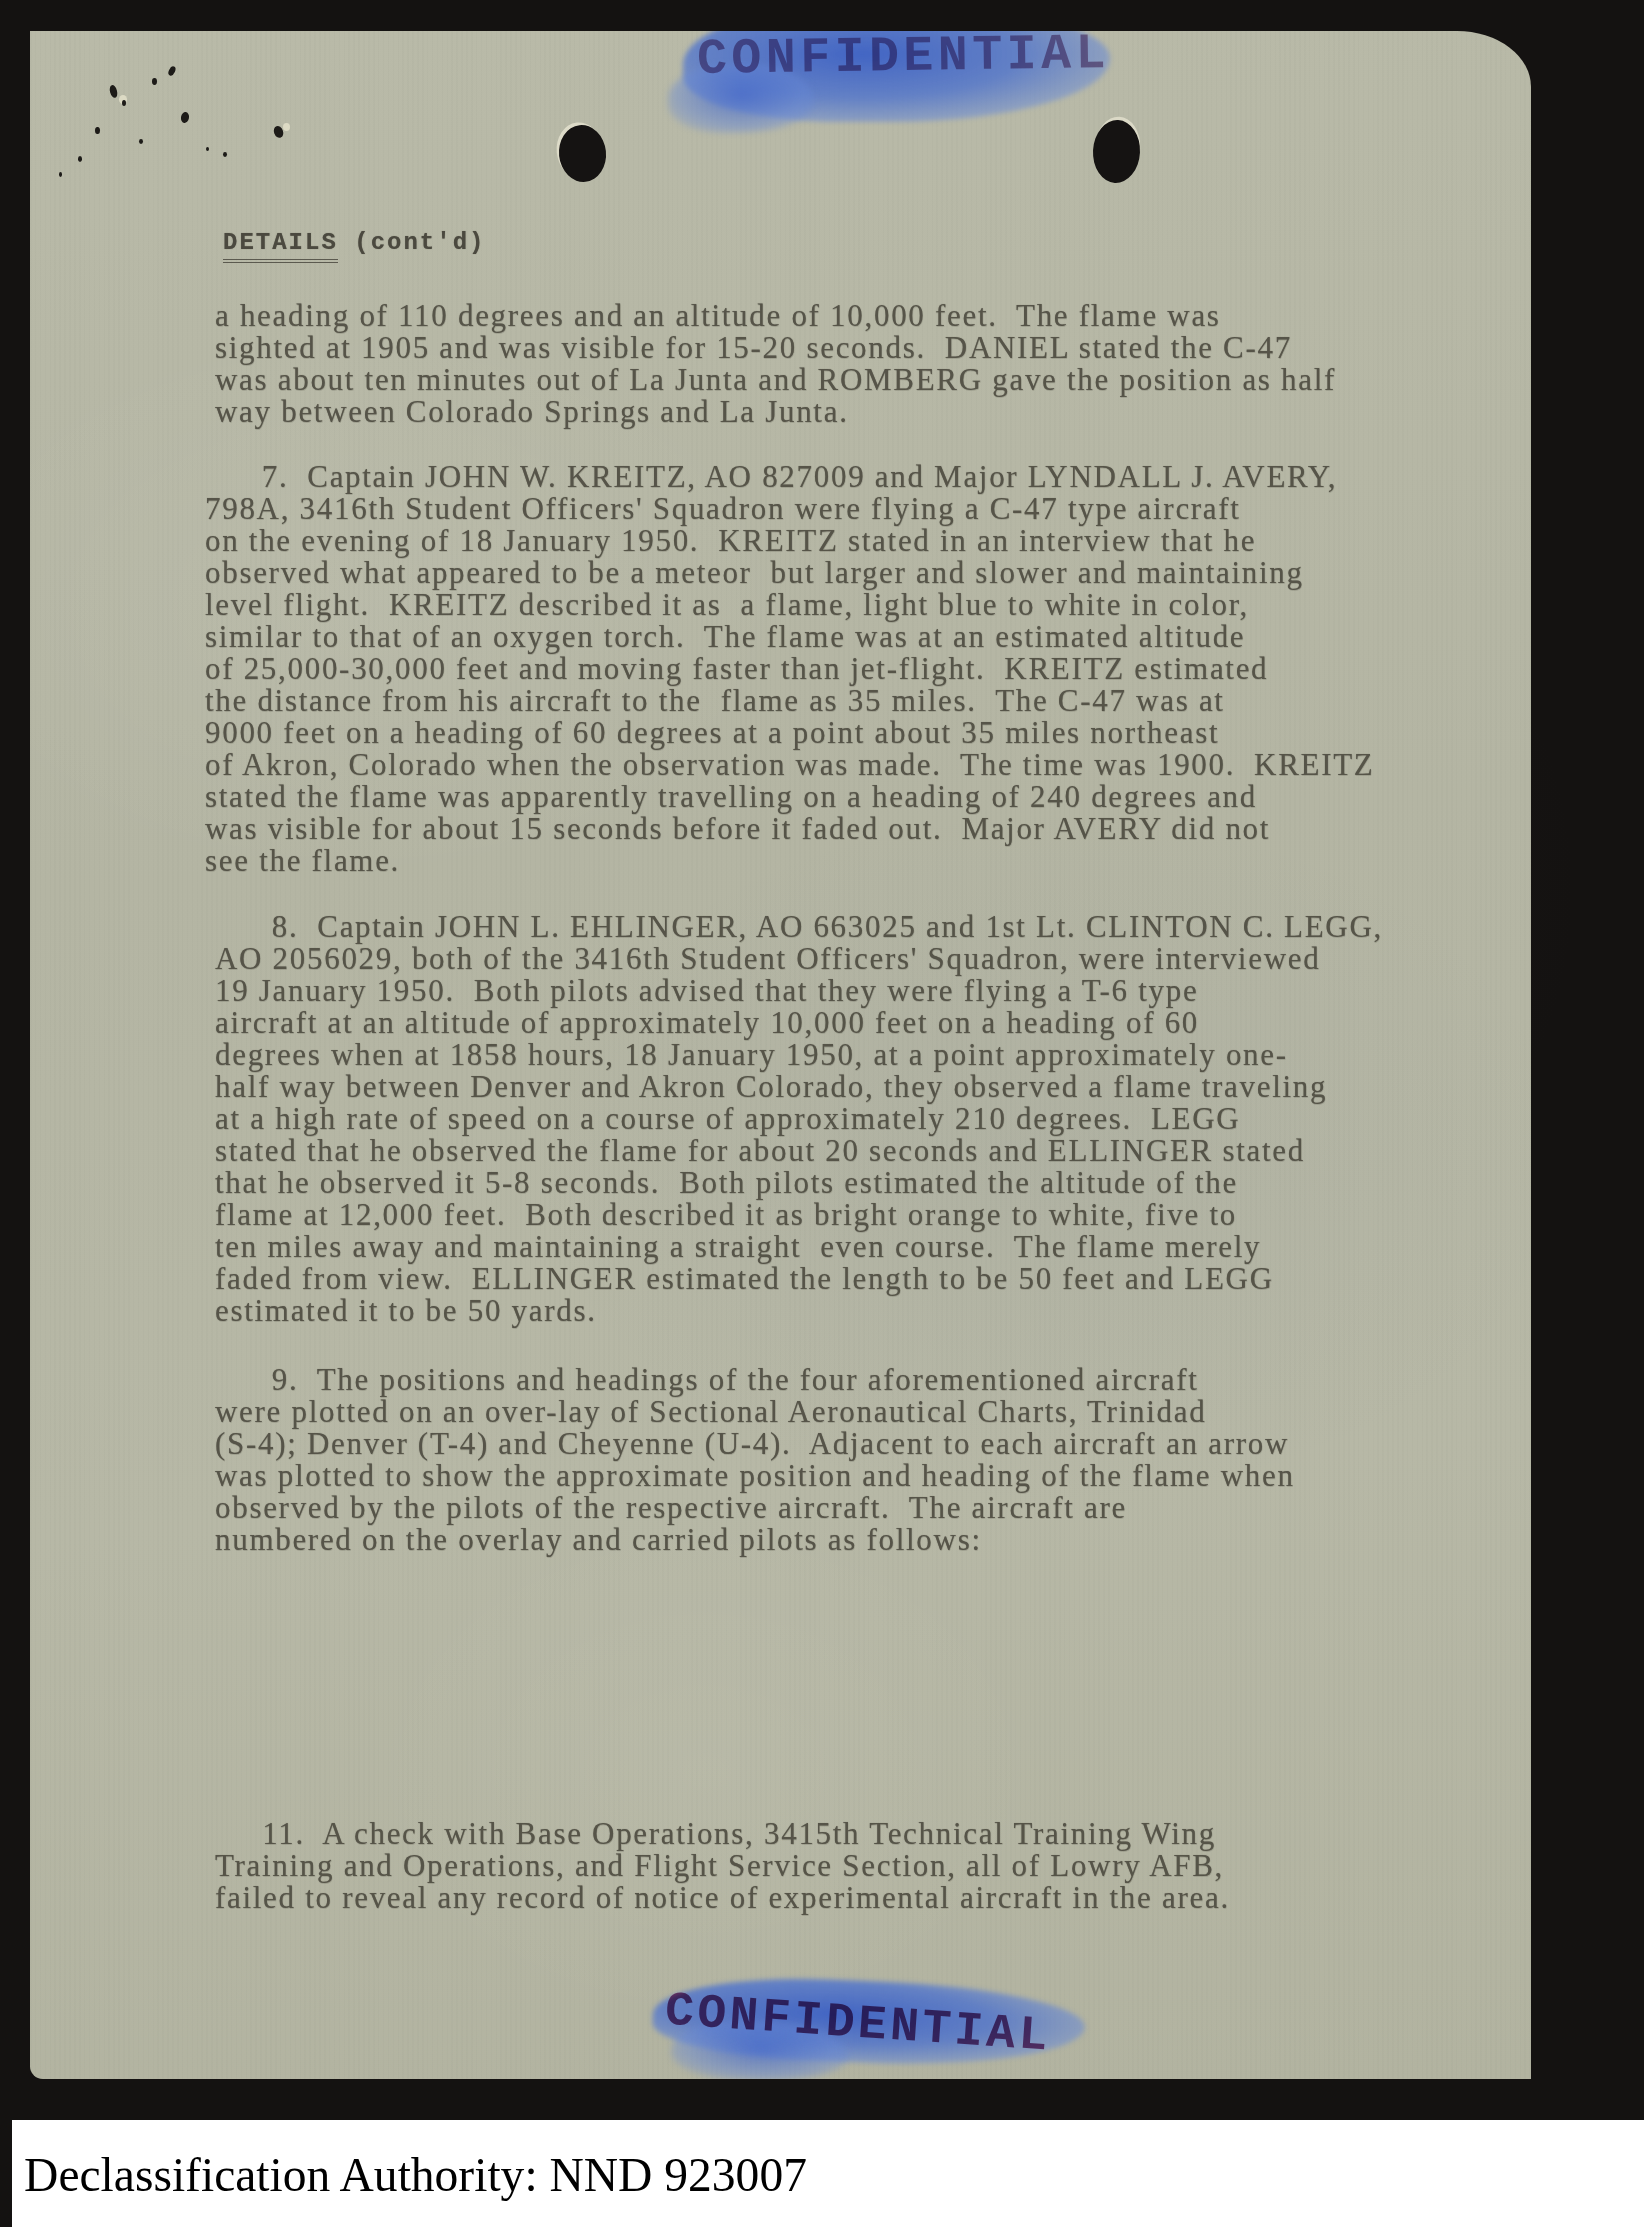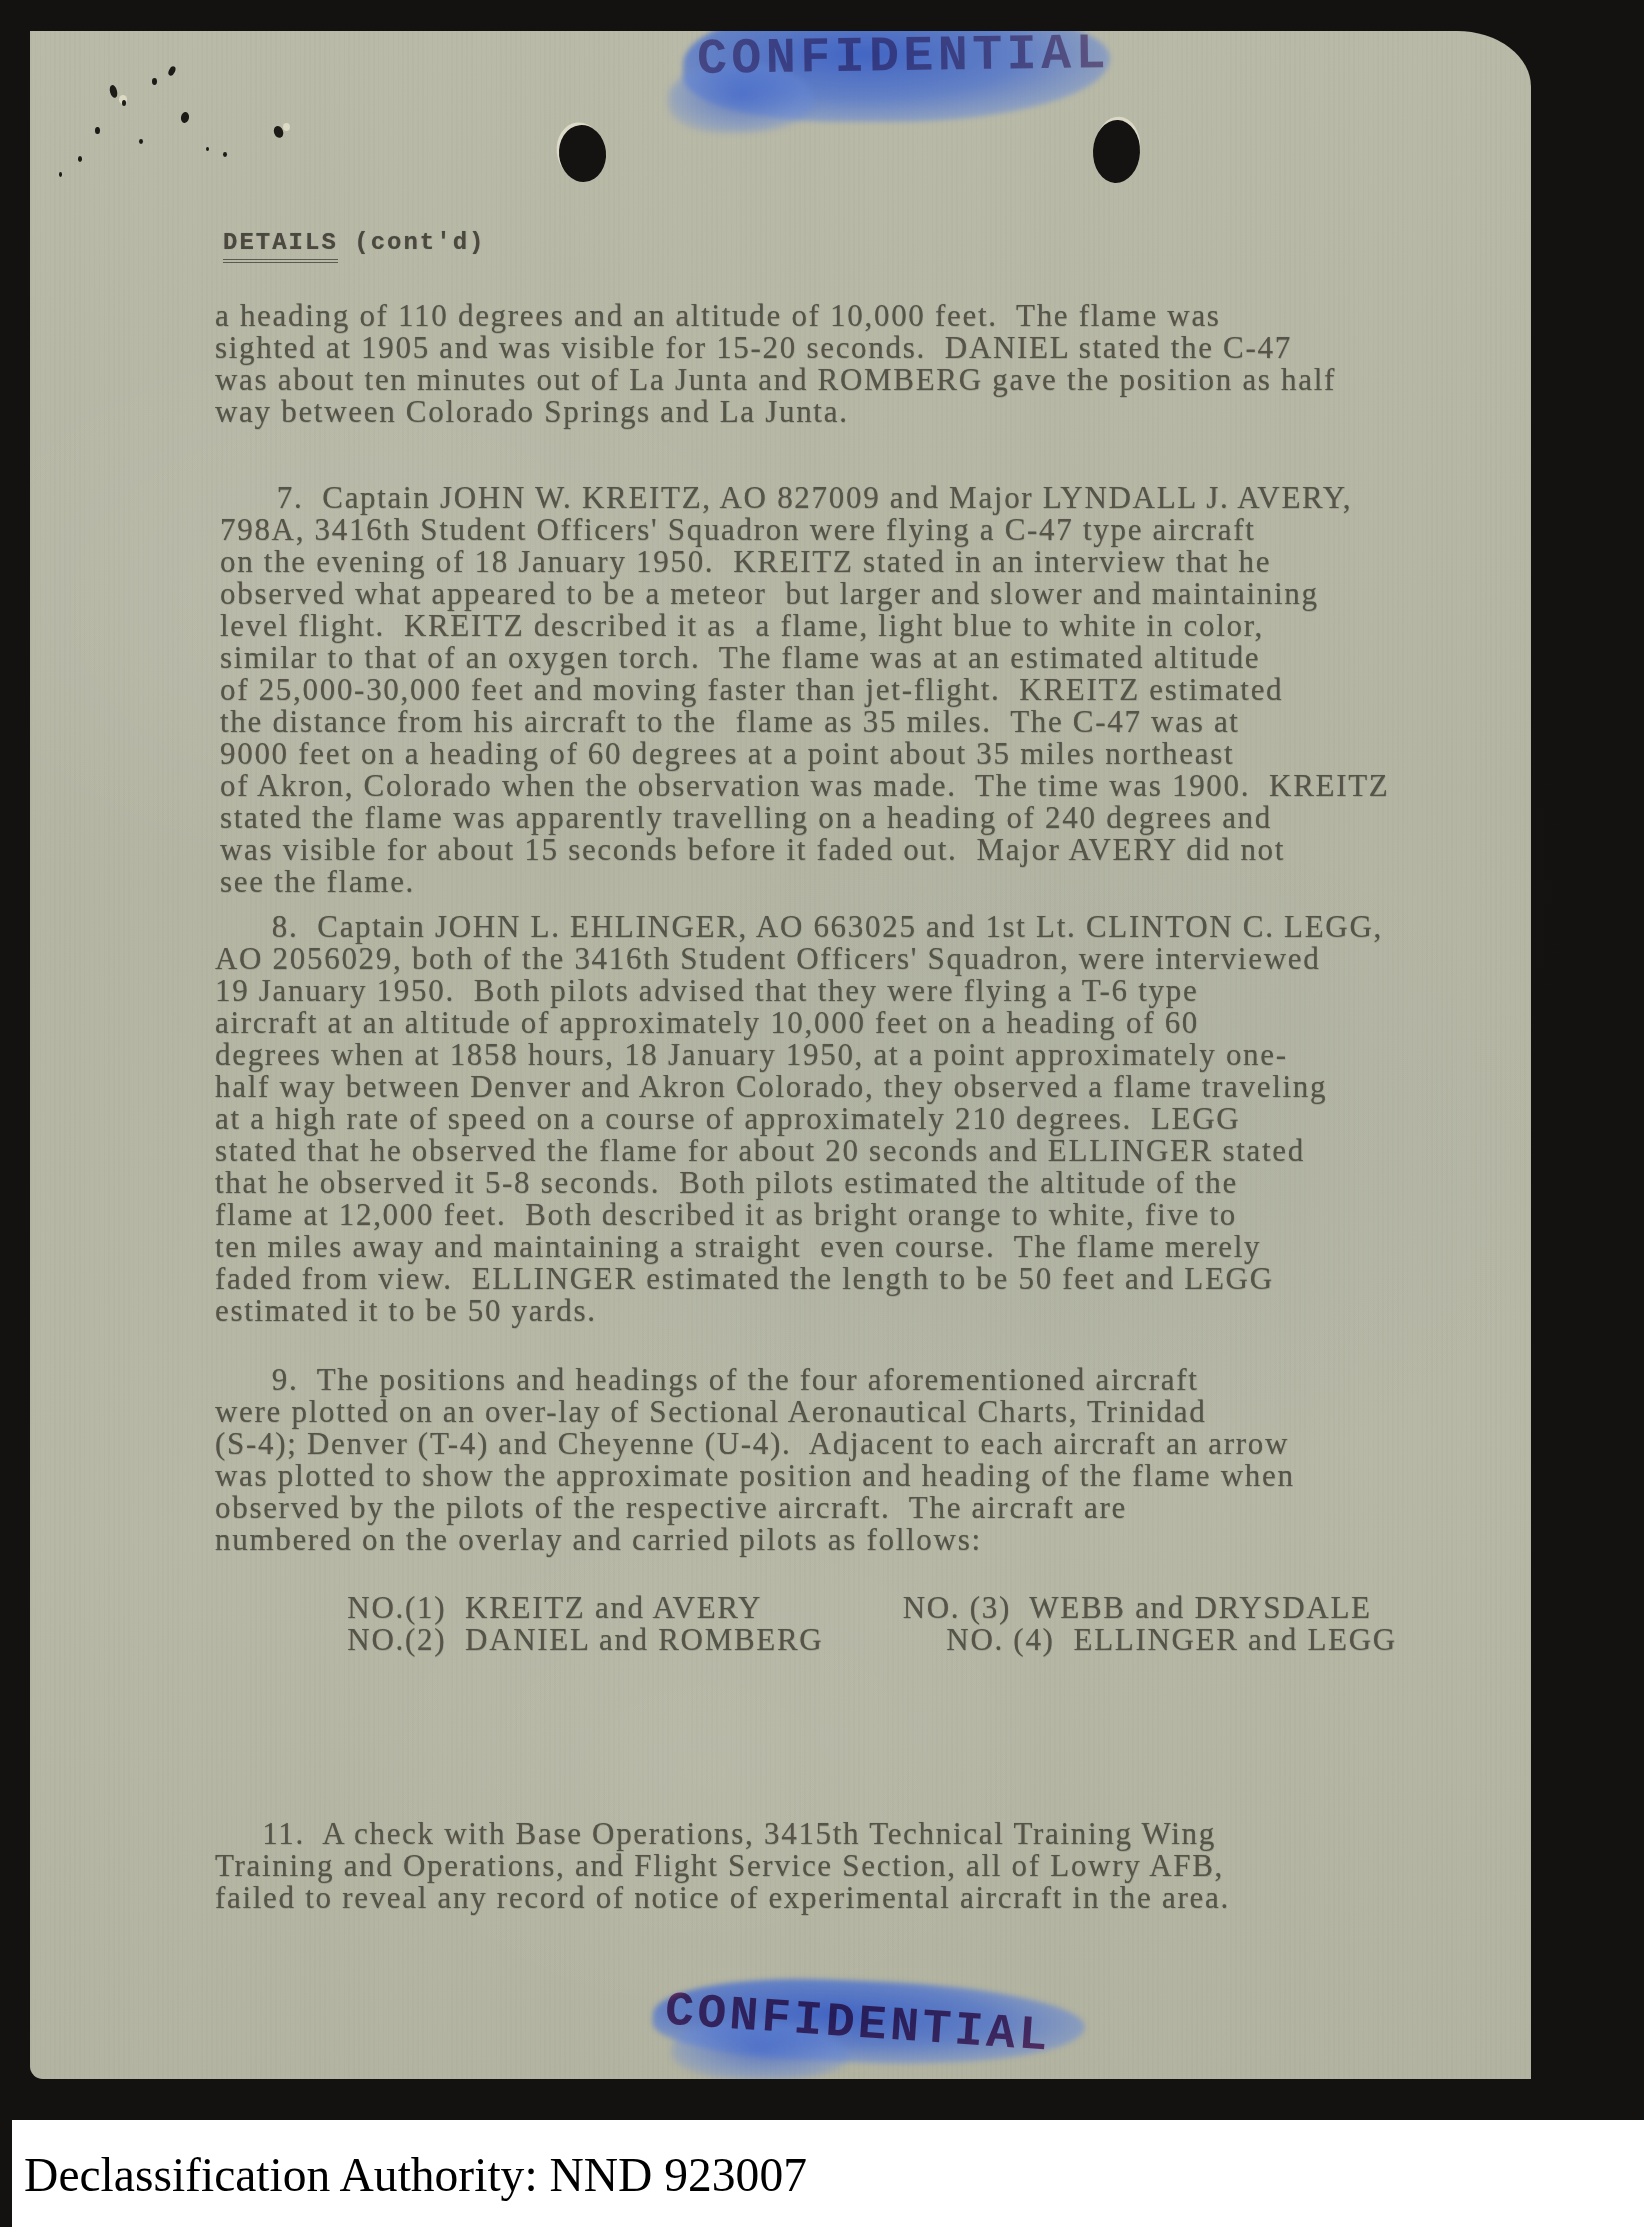--- a/index.html
+++ b/index.html
@@ -149,21 +149,21 @@
     <div class="speck" style="left:48px;  top:125px; width:4.4px;  height:5.9px;"></div>
     <div class="speck" style="left:28.5px;  top:141px; width:3.4px;  height:4.9px;"></div>
     <div class="speck" style="left:193px; top:121px; width:3.9px;  height:4.9px;"></div>
 
     <div class="heading"><span class="heading-title">DETAILS</span><span class="heading-suffix"> (cont'd)</span></div>
 
     <pre class="typewriter" style="left:185px; top:269px;">a heading of 110 degrees and an altitude of 10,000 feet.  The flame was
 sighted at 1905 and was visible for 15-20 seconds.  DANIEL stated the C-47
 was about ten minutes out of La Junta and ROMBERG gave the position as half
 way between Colorado Springs and La Junta.</pre>
-    <pre class="typewriter" style="left:190px; top:430px;margin-top:21px;">      7.  Captain JOHN W. KREITZ, AO 827009 and Major LYNDALL J. AVERY,
+    <pre class="typewriter" style="left:175px; top:430px;">      7.  Captain JOHN W. KREITZ, AO 827009 and Major LYNDALL J. AVERY,
 798A, 3416th Student Officers' Squadron were flying a C-47 type aircraft
 on the evening of 18 January 1950.  KREITZ stated in an interview that he
 observed what appeared to be a meteor  but larger and slower and maintaining
 level flight.  KREITZ described it as  a flame, light blue to white in color,
 similar to that of an oxygen torch.  The flame was at an estimated altitude
 of 25,000-30,000 feet and moving faster than jet-flight.  KREITZ estimated
 the distance from his aircraft to the  flame as 35 miles.  The C-47 was at
 9000 feet on a heading of 60 degrees at a point about 35 miles northeast
 of Akron, Colorado when the observation was made.  The time was 1900.  KREITZ
 stated the flame was apparently travelling on a heading of 240 degrees and
@@ -181,22 +181,20 @@
 flame at 12,000 feet.  Both described it as bright orange to white, five to
 ten miles away and maintaining a straight  even course.  The flame merely
 faded from view.  ELLINGER estimated the length to be 50 feet and LEGG
 estimated it to be 50 yards.</pre>
     <pre class="typewriter" style="left:185px; top:1333px;">      9.  The positions and headings of the four aforementioned aircraft
 were plotted on an over-lay of Sectional Aeronautical Charts, Trinidad
 (S-4); Denver (T-4) and Cheyenne (U-4).  Adjacent to each aircraft an arrow
 was plotted to show the approximate position and heading of the flame when
 observed by the pilots of the respective aircraft.  The aircraft are
 numbered on the overlay and carried pilots as follows:</pre>
-    <pre class="typewriter" style="left:185px; top:1561px;">              NO.(1)  KREITZ and AVERY               NO. (3)  WEBB and DRYSDALE
-              NO.(2)  DANIEL and ROMBERG             NO. (4)  ELLINGER and LEGG</pre>
     <pre class="typewriter" style="left:185px; top:1787px;">     11.  A check with Base Operations, 3415th Technical Training Wing
 Training and Operations, and Flight Service Section, all of Lowry AFB,
 failed to reveal any record of notice of experimental aircraft in the area.</pre>
 
     <div class="stamp stamp-bottom">
       <div class="blob"></div>
       <div class="blob2"></div>
       <div class="stamp-text">CONFIDENTIAL</div>
     </div>
 

